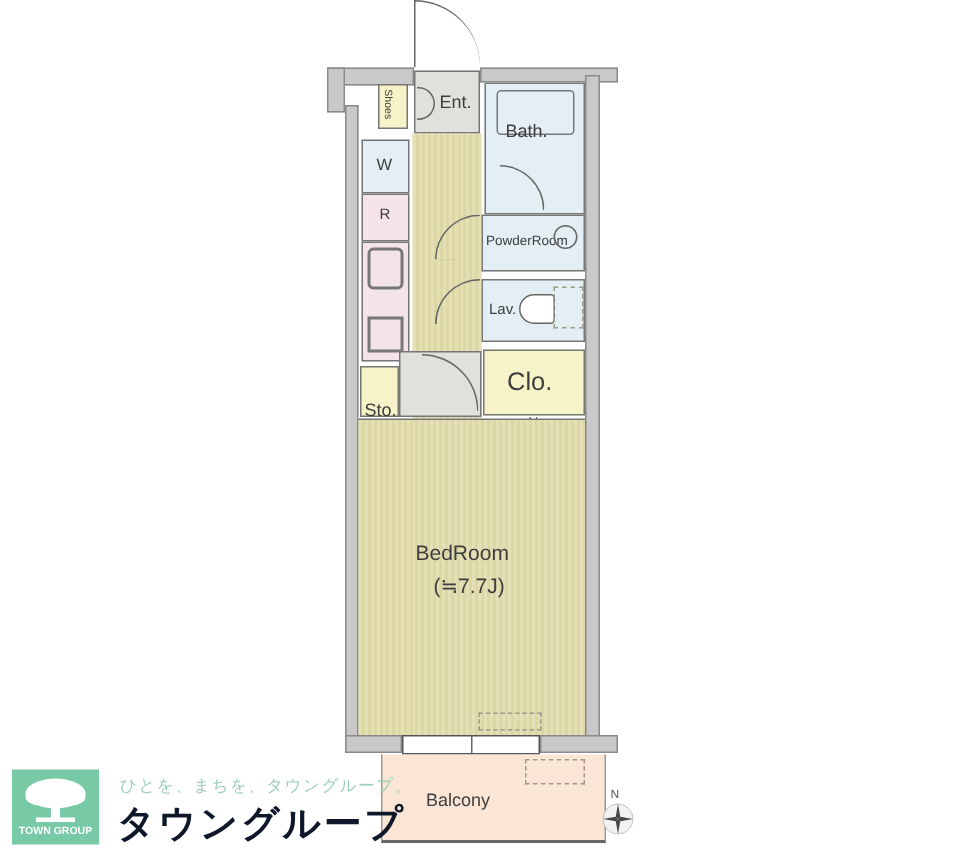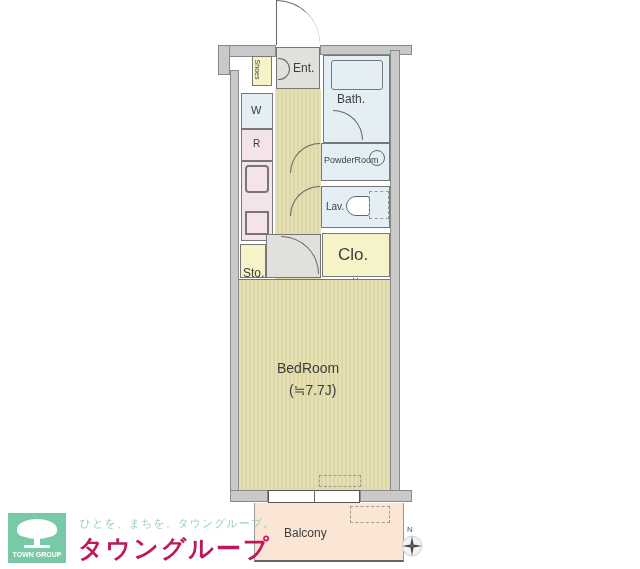--- a/index.html
+++ b/index.html
@@ -12,21 +12,21 @@
   .pink { background: #f5e3ea; }
   .yellow { background: #f7f3c8; }
   .gray-floor { background: #e2e0dc; }
   .balcony { background: #fbe6d6; }
   .label { position: absolute; color: #3d3d3d; white-space: nowrap; }
   .line { position: absolute; background: #666; }
   .door-arc { position: absolute; border: 1px solid #666; }
   .dashed { position: absolute; border: 1px dashed #a09a8a; }
   .logo-box { position: absolute; left: 8px; top: 513px; width: 58px; height: 50px; background: #78c9a6; }
   .tagline { color: #9bcfb6; font-size: 11px; letter-spacing: 1px; }
-  .brand { color: #be185d; font-size: 25px; letter-spacing: 2px; font-weight: bold; }
+  .brand { color: #0f172a; font-size: 25px; letter-spacing: 2px; font-weight: bold; }
 </style>
 </head>
 <body>
 
 <div class="abs" style="left:0;top:0;width:640px;height:569px;">
 
   <div class="wall" style="left:218px;top:45px;width:58px;height:12px;"></div>
   <div class="wall" style="left:320px;top:45px;width:92px;height:10px;"></div>
   <div class="wall" style="left:218px;top:45px;width:12px;height:30px;"></div>
   <div class="wall" style="left:230px;top:70px;width:9px;height:432px;"></div>
@@ -55,21 +55,21 @@
   <span class="label" style="left:243px;top:266px;font-size:12px;">Sto.</span>
 
   <div class="room floor-wood" style="left:275px;top:89px;width:46px;height:190px;"></div>
   <div class="room gray-floor" style="left:266px;top:234px;width:55px;height:44px;border:1px solid #777;"></div>
   <div class="door-arc" style="left:290px;top:143px;width:30px;height:30px;border-right:none;border-bottom:none;border-radius:30px 0 0 0;"></div>
   <div class="door-arc" style="left:290px;top:186px;width:30px;height:30px;border-right:none;border-bottom:none;border-radius:30px 0 0 0;"></div>
   <div class="door-arc" style="left:281px;top:236px;width:38px;height:38px;border-left:none;border-bottom:none;border-radius:0 38px 0 0;"></div>
 
   <div class="room bath-blue" style="left:323px;top:55px;width:67px;height:88px;border:1px solid #777;"></div>
   <div class="abs" style="left:331px;top:60px;width:52px;height:30px;border:1px solid #777;border-radius:3px;"></div>
-  <span class="label" style="left:337px;top:92px;font-size:12px;">Bath.</span>
+  <span class="label" style="left:337px;top:80px;font-size:12px;">Bath.</span>
   <div class="door-arc" style="left:333px;top:110px;width:30px;height:30px;border-left:none;border-bottom:none;border-radius:0 30px 0 0;"></div>
 
   <div class="room bath-blue" style="left:321px;top:143px;width:69px;height:38px;border:1px solid #777;"></div>
   <span class="label" style="left:324px;top:155px;font-size:9px;">PowderRoom</span>
   <div class="abs" style="left:369px;top:150px;width:16px;height:16px;border:1px solid #666;border-radius:50%;"></div>
 
   <div class="room bath-blue" style="left:321px;top:186px;width:69px;height:42px;border:1px solid #777;"></div>
   <span class="label" style="left:326px;top:201px;font-size:10px;">Lav.</span>
   <div class="abs" style="left:346px;top:196px;width:24px;height:20px;border:1px solid #666;border-radius:10px 3px 3px 10px;background:#fff;"></div>
   <div class="dashed" style="left:369px;top:191px;width:20px;height:28px;"></div>

